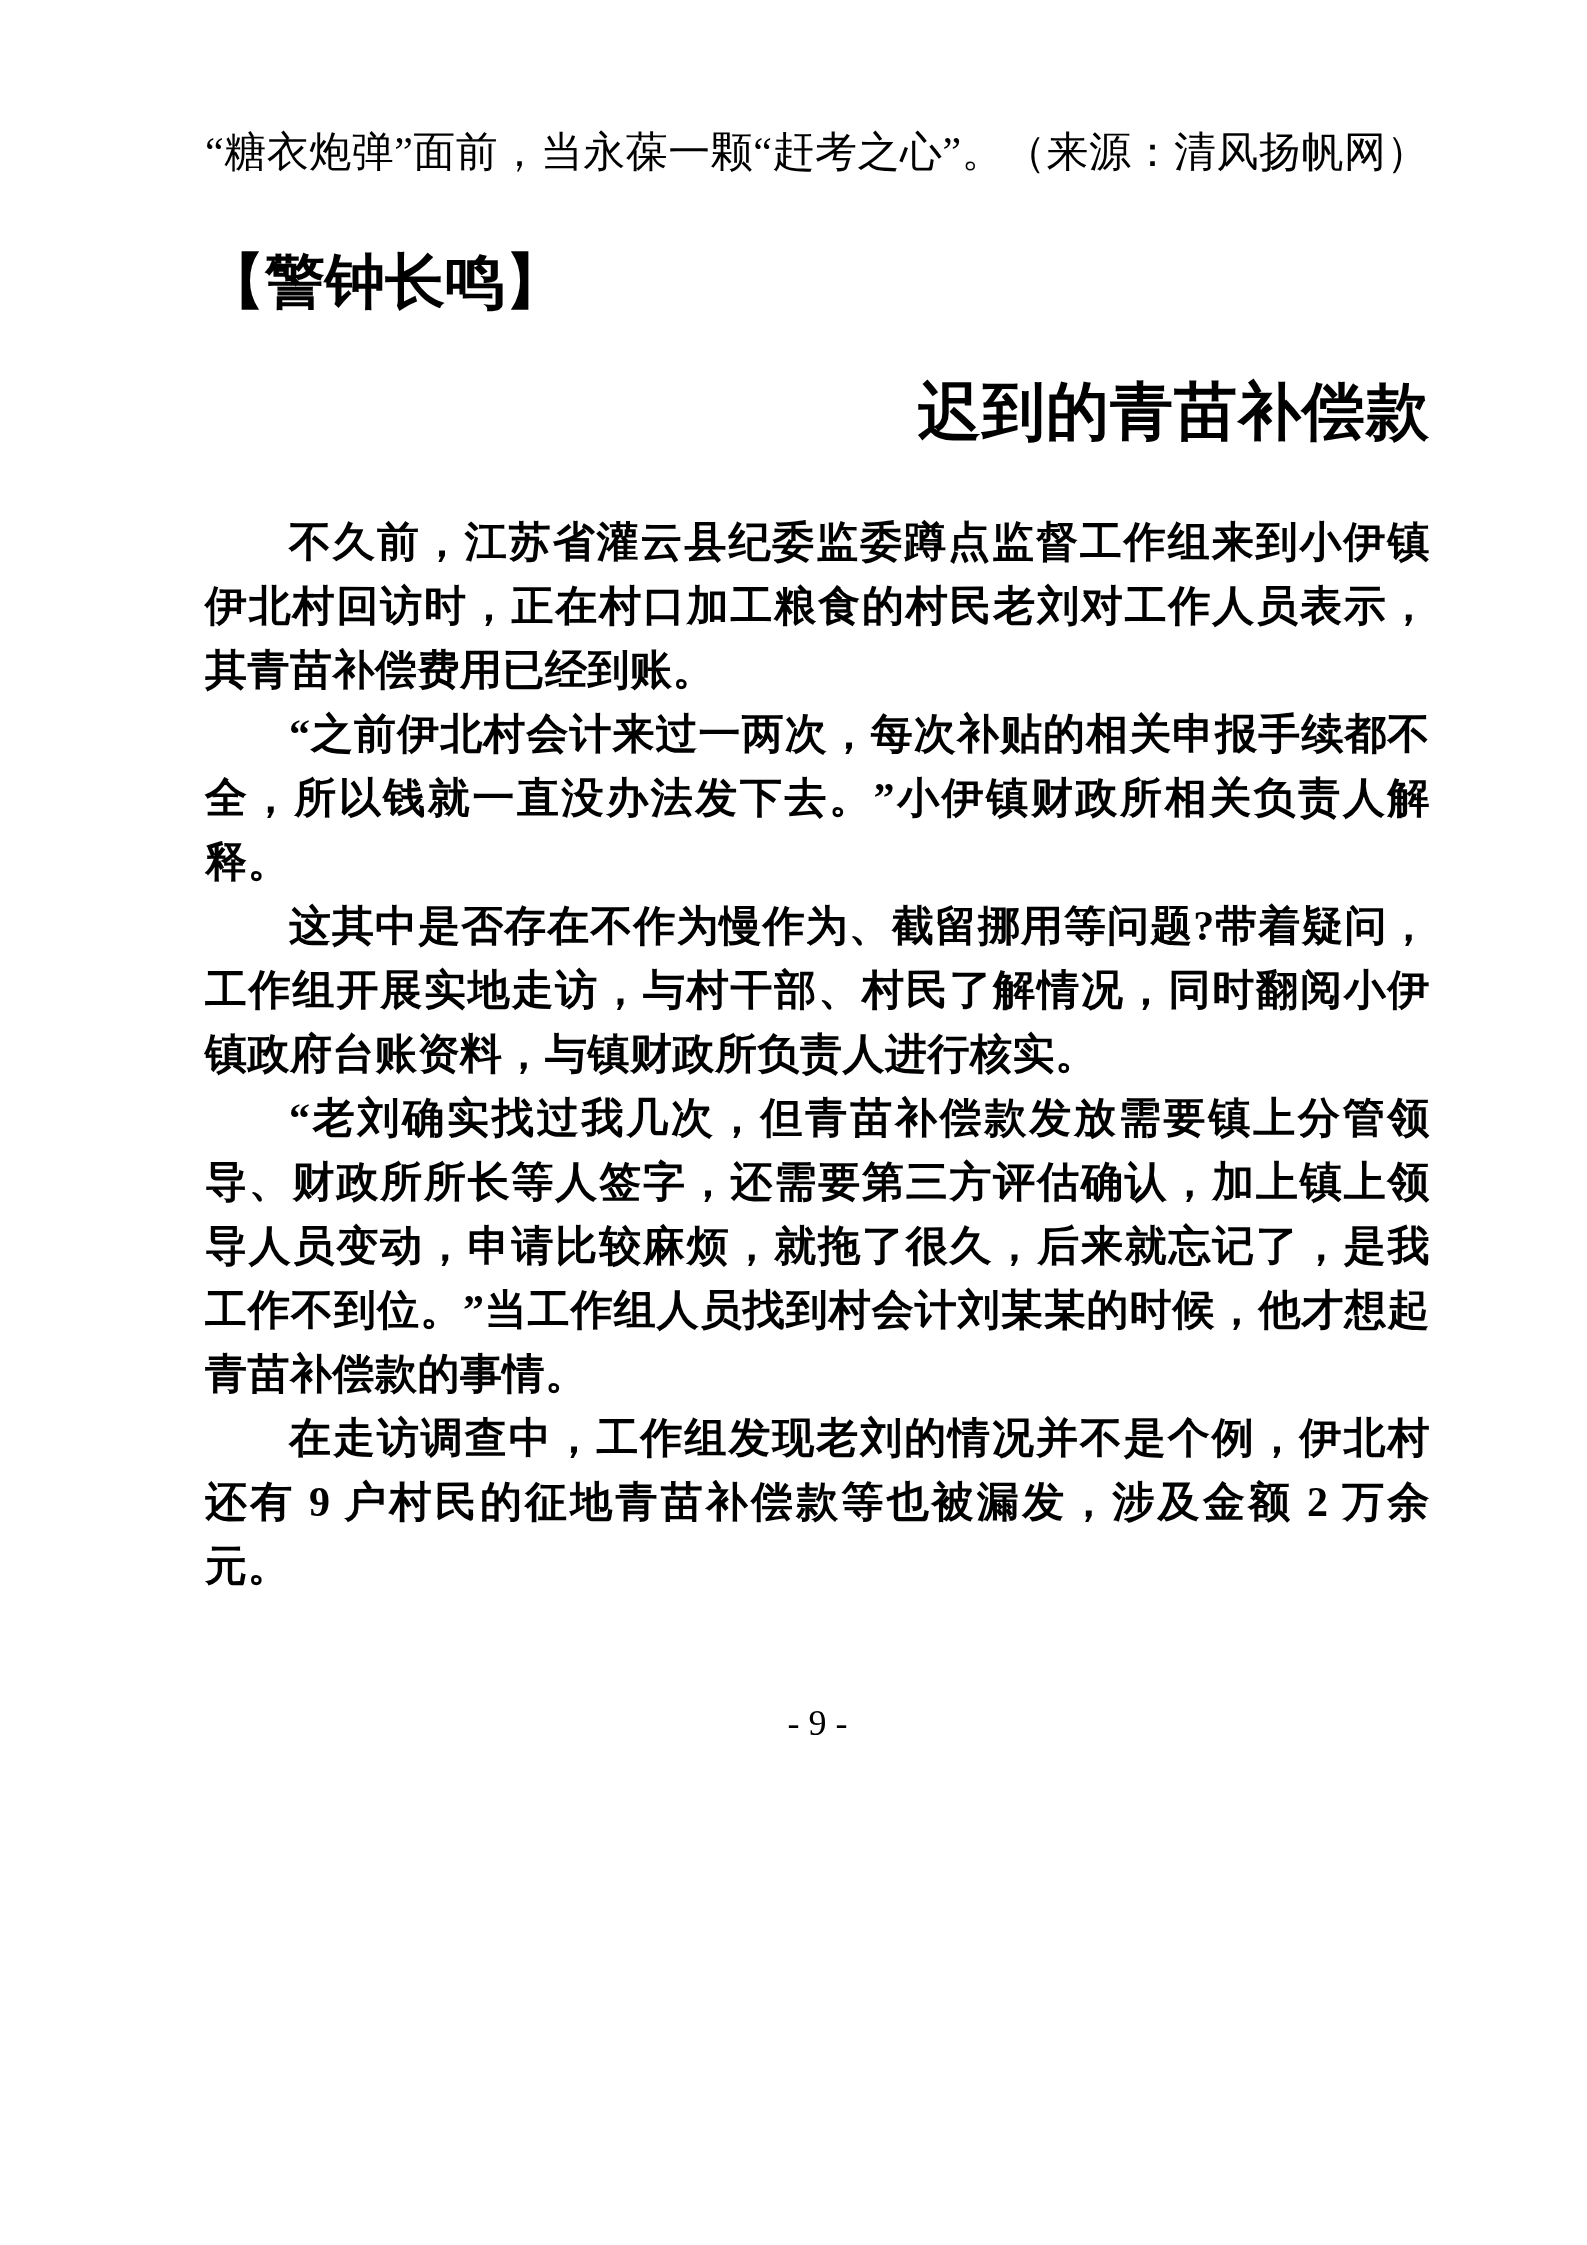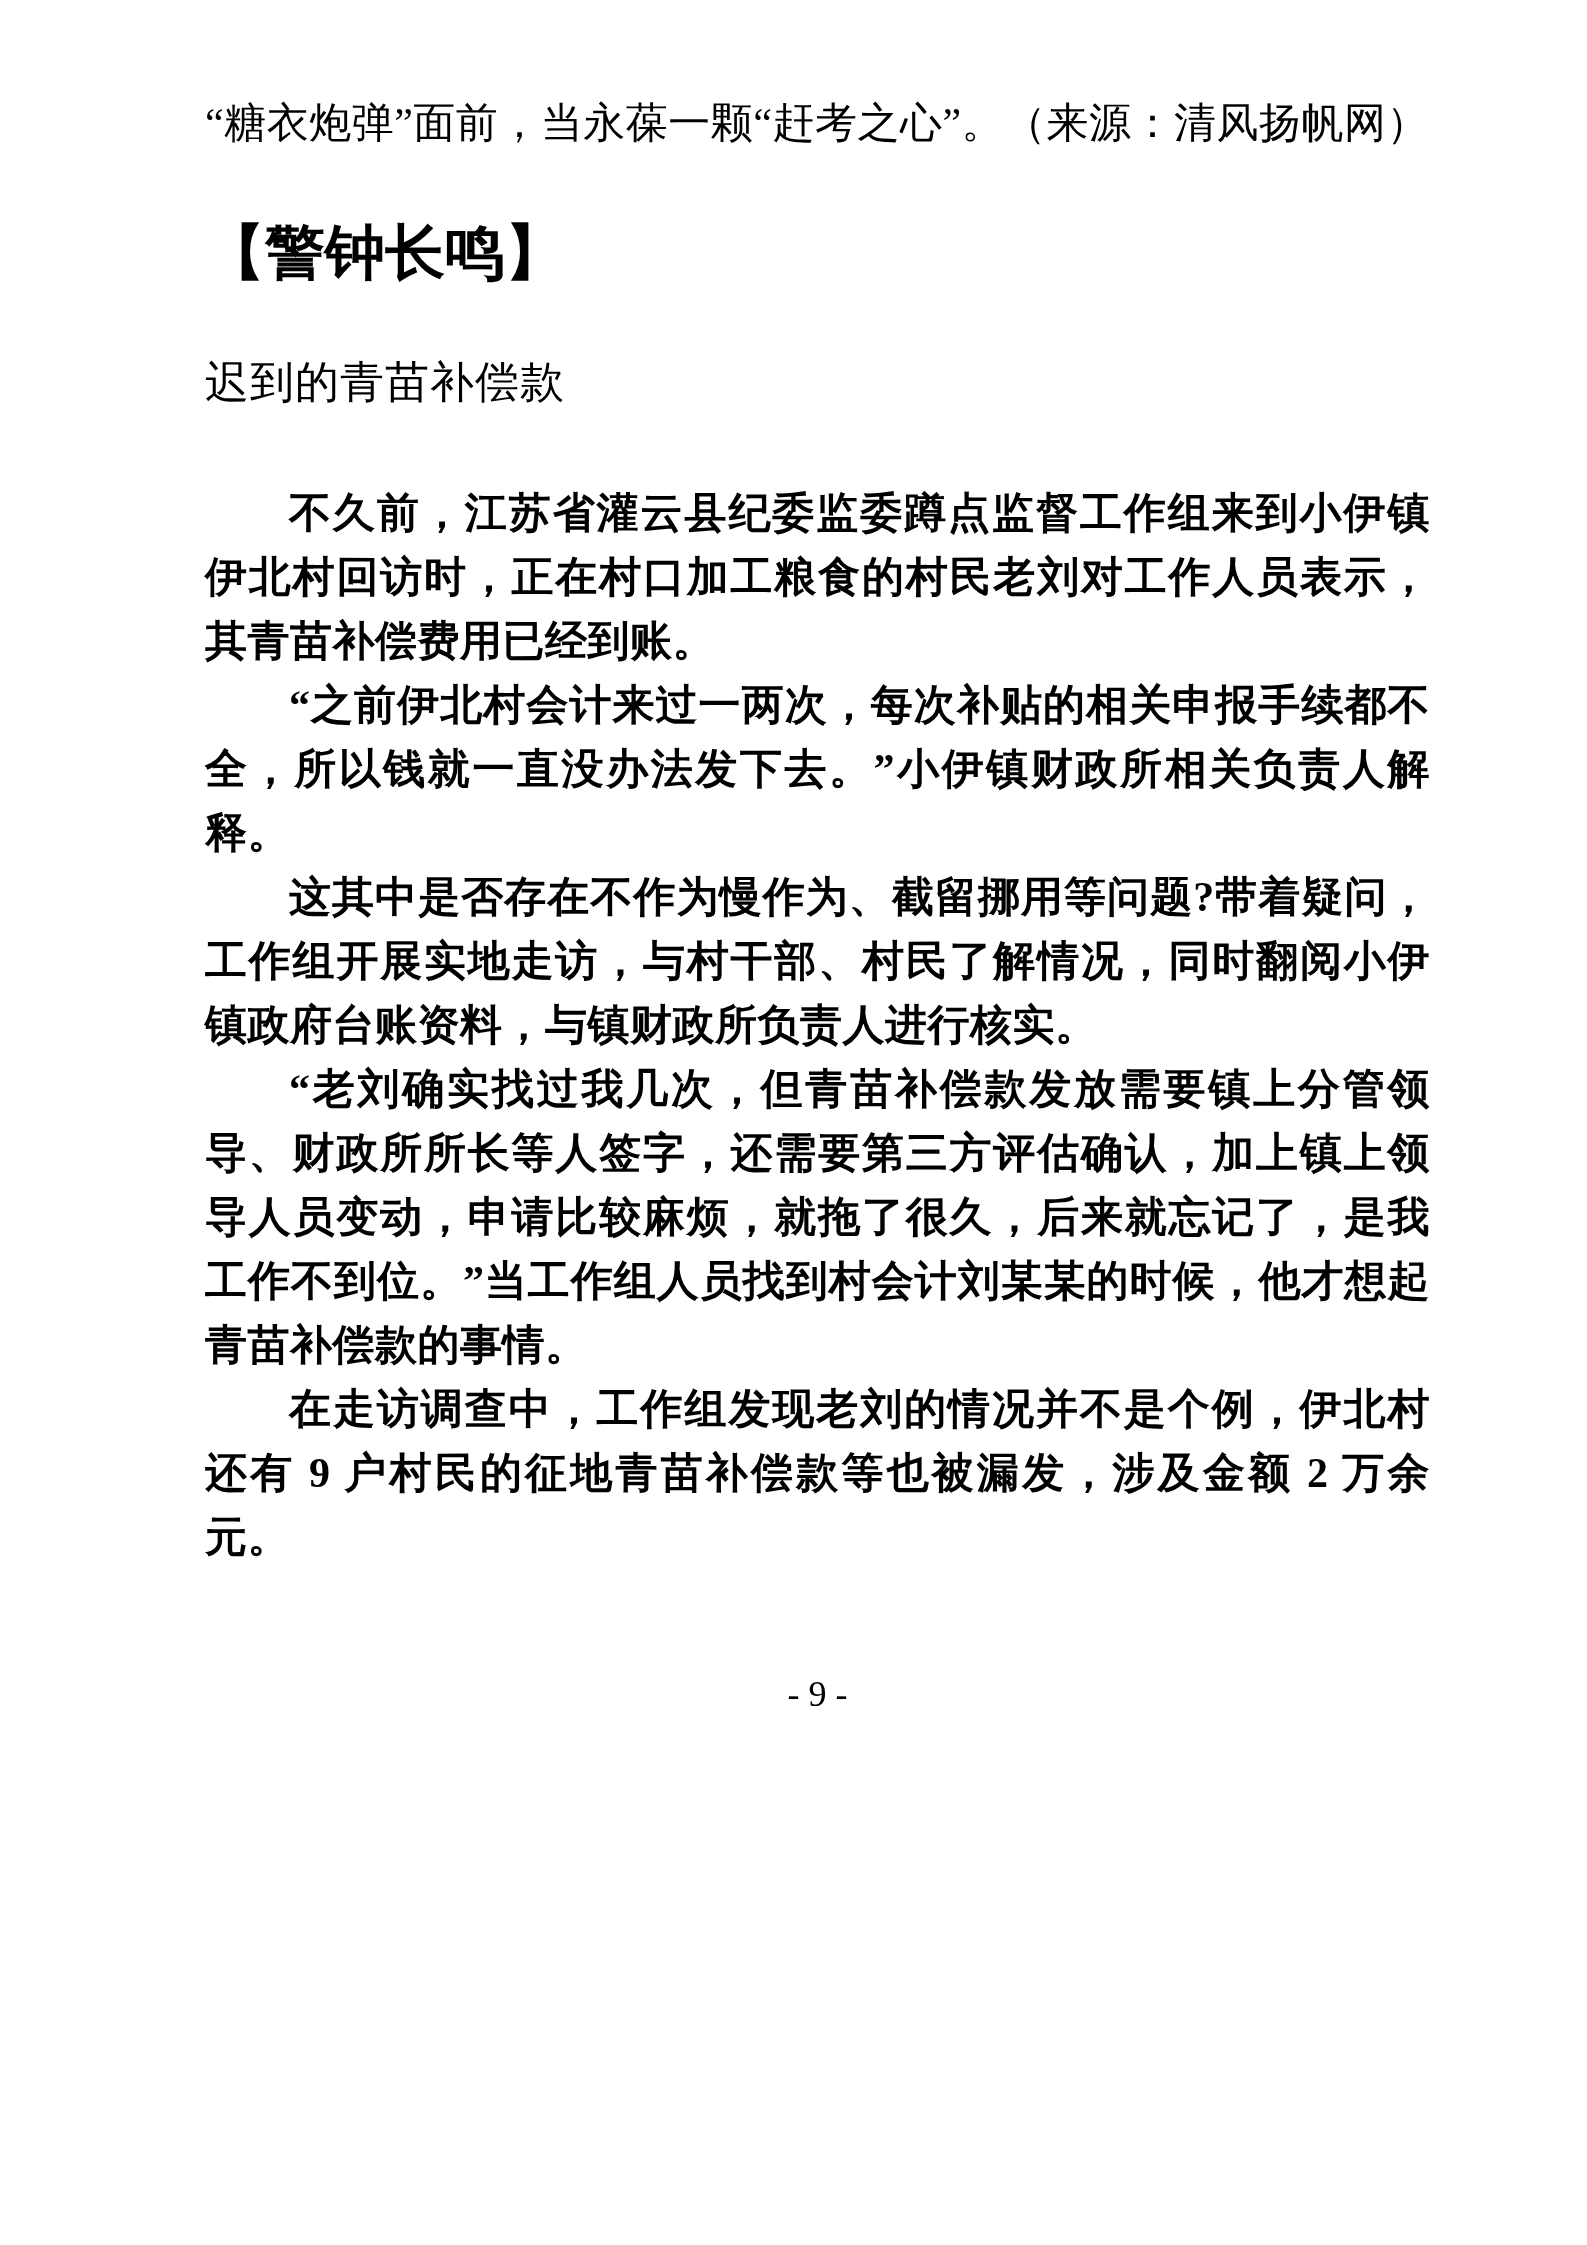--- a/index.html
+++ b/index.html
@@ -9,42 +9,42 @@
   }
   .page {
     position: relative;
     width: 1587px;
     height: 1956px;
     background: #ffffff;
     color: #000000;
     font-family: "Liberation Serif", "DejaVu Serif", serif;
     overflow: hidden;
     box-sizing: border-box;
-    padding: 91px 157px 0 205px;
+    padding: 120px 157px 0 205px;
   }
   .continuation-para {
     margin: 0;
     font-size: 42px;
     line-height: 64px;
     text-align: justify;
     text-indent: 0;
     letter-spacing: 0.5px;
   }
   .section-header {
     margin: 66px 0 0 0;
     font-size: 60px;
     line-height: 64px;
     font-weight: bold;
   }
   .article-title {
     margin: 58px 0 0 0;
-    font-size: 44px;
+    font-size: 63px;
     line-height: 80px;
-    font-weight: normal;
-    text-align: left;
+    font-weight: bold;
+    text-align: right;
     letter-spacing: 1px;
   }
   .body-block {
     margin-top: 58px;
   }
   .body-para {
     margin: 0;
     font-size: 42px;
     line-height: 64px;
     text-align: justify;

